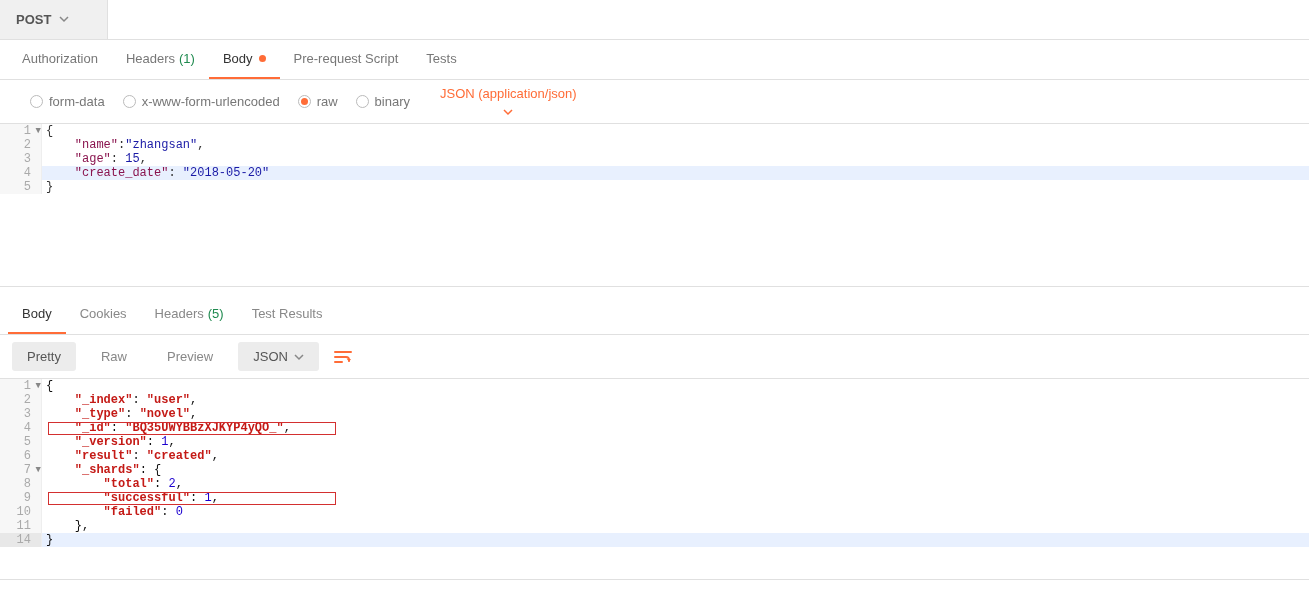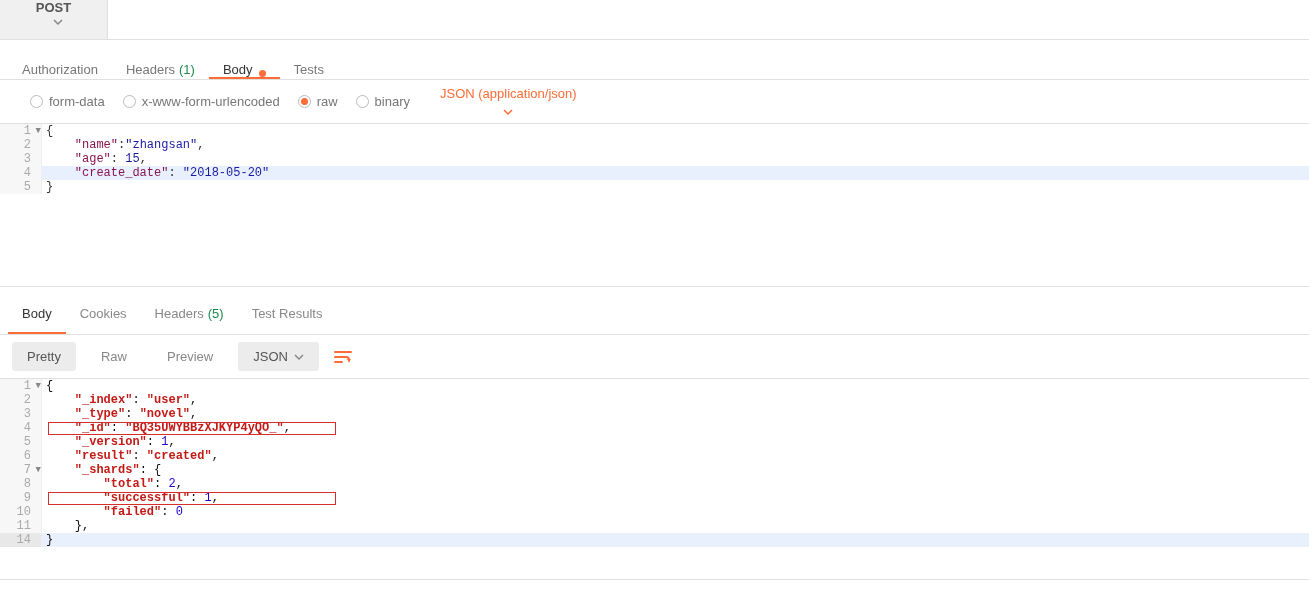--- a/index.html
+++ b/index.html
@@ -1,22 +1,22 @@
 <!DOCTYPE html>
 <html><head>
 <meta charset="utf-8">
 <style>
   * { box-sizing: border-box; margin: 0; padding: 0; }
   body { font-family: -apple-system, BlinkMacSystemFont, "Segoe UI", Arial, sans-serif; font-size: 13px; color: #666; background: #fff; width: 1309px; }
   .top-bar { display: flex; align-items: stretch; height: 40px; border-bottom: 1px solid #e0e0e0; }
-  .method-select { background: #f0f0f0; border-right: 1px solid #e0e0e0; display: flex; align-items: center; padding: 0 16px; min-width: 108px; cursor: pointer; color: #555; font-weight: 600; flex-direction: column; }
+  .method-select { background: #f0f0f0; border-right: 1px solid #e0e0e0; display: flex; align-items: center; padding: 0 16px; min-width: 108px; cursor: pointer; color: #555; font-weight: 600; }
   .method-select .chev { margin-left: 8px; }
   .url-input { flex: 1; border: none; padding: 0 16px; font-size: 13px; color: #555; outline: none; }
   .tabs { display: flex; align-items: center; height: 40px; border-bottom: 1px solid #e0e0e0; padding: 0 8px; }
-  .tab { padding: 0 14px; height: 100%; display: flex; align-items: flex-end; cursor: pointer; color: #777; border-bottom: 2px solid transparent; }
+  .tab { padding: 0 14px; height: 100%; display: flex; align-items: center; cursor: pointer; color: #777; border-bottom: 2px solid transparent; }
   .tab.active { color: #333; border-bottom: 2px solid #ff6c37; }
   .tab .count { color: #1f8a4f; margin-left: 4px; }
   .dot { width: 7px; height: 7px; background: #ff6c37; border-radius: 50%; display: inline-block; margin-left: 6px; }
   .radio-row { display: flex; align-items: center; height: 44px; padding: 0 30px; border-bottom: 1px solid #e0e0e0; gap: 18px; }
   .radio-opt { display: flex; align-items: center; gap: 6px; cursor: pointer; color: #777; }
   .radio { width: 13px; height: 13px; border: 1px solid #bbb; border-radius: 50%; position: relative; }
   .radio.checked::after { content: ""; position: absolute; inset: 2px; background: #ff6c37; border-radius: 50%; }
   .content-type { color: #ff6c37; display: flex; align-items: center; gap: 6px; margin-left: 12px; cursor: pointer; flex-direction: column; }
   .editor { font-family: Consolas, Menlo, "Courier New", monospace; font-size: 12px; line-height: 14px; border-bottom: 1px solid #e0e0e0; }
   .editor-body { min-height: 162px; }
@@ -69,20 +69,23 @@
     </div>
   <div class="tab">
     <span>Headers</span>
     <span class="count">(1)</span>
   </div>
   <div class="tab active">
     <span>Body</span>
     <span class="dot"></span>
   </div>
   <div class="tab">
+      <span>Pre-request Script</span>
+    </div>
+  <div class="tab">
       <span>Tests</span>
     </div>
 </div>
 
 <div class="radio-row">
   <div class="radio-opt">
       <span class="radio"></span>
       <span>form-data</span>
     </div>
   <div class="radio-opt">

